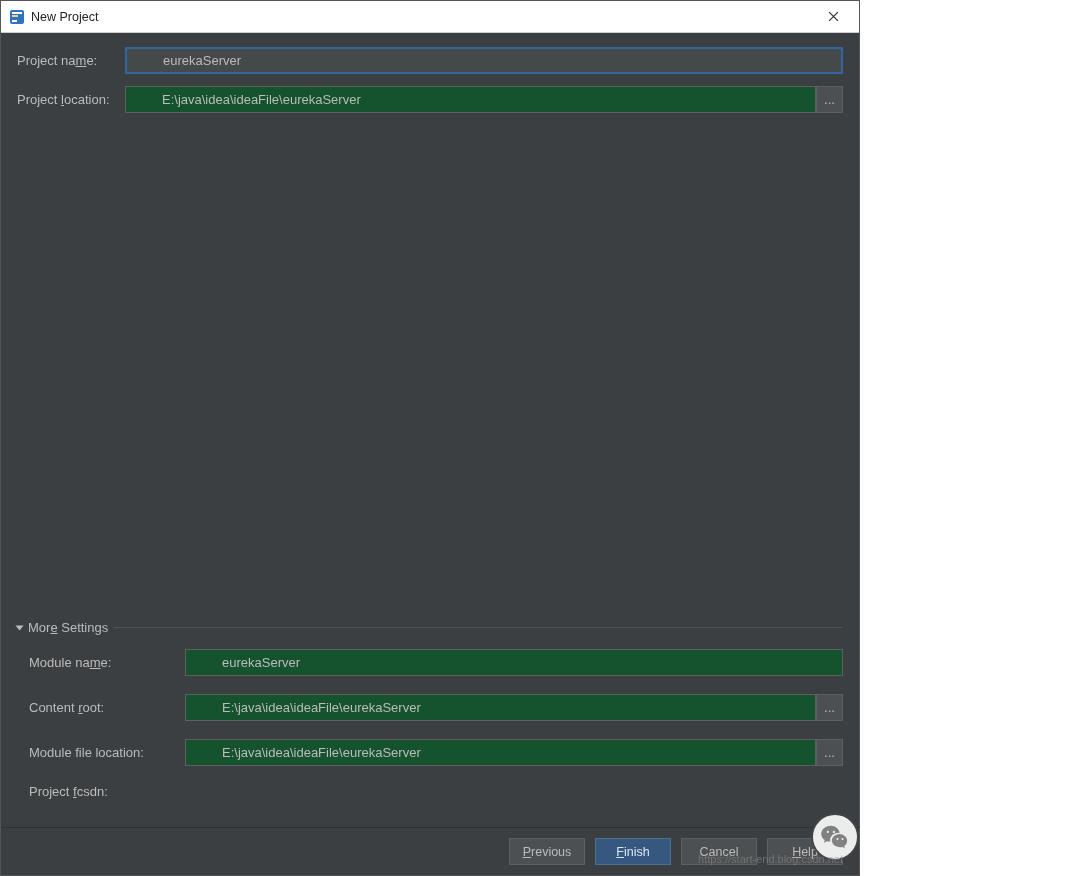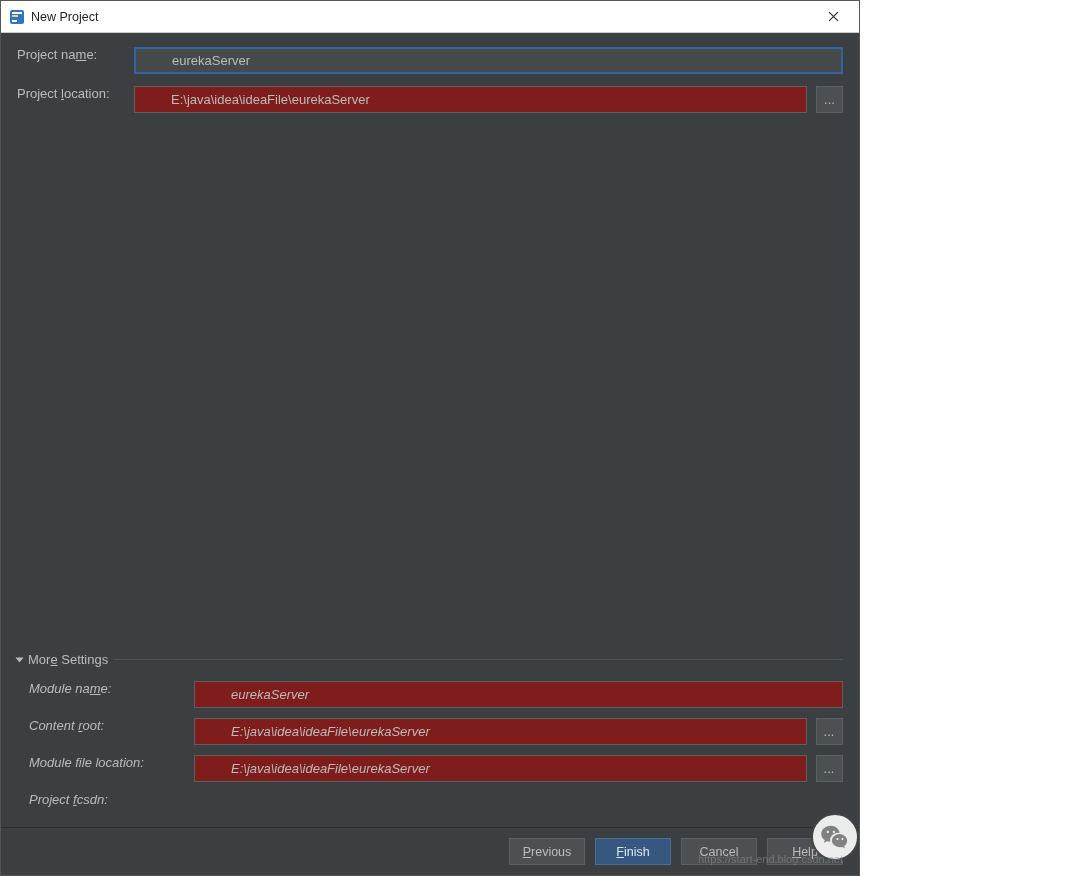--- a/index.html
+++ b/index.html
@@ -3,32 +3,32 @@
 <meta charset="utf-8">
 <style>
 * { box-sizing: border-box; margin: 0; padding: 0; }
 body { font-family: "Segoe UI", Arial, sans-serif; font-size: 13px; background: #fff; }
 .window { width: 860px; height: 876px; display: flex; flex-direction: column; border: 1px solid #555; background: #3c3f41; }
 .titlebar { height: 32px; background: #fff; display: flex; align-items: center; padding: 0 4px 0 8px; border-bottom: 1px solid #ccc; }
 .titlebar-icon { width: 16px; height: 16px; margin-right: 6px; }
 .titlebar-title { color: #222; font-size: 12.5px; flex: 1; }
 .close-btn { width: 44px; height: 30px; display: flex; align-items: center; justify-content: center; color: #333; font-size: 15px; }
 .content { flex: 1; display: flex; flex-direction: column; padding: 14px 16px 10px 16px; color: #bbbbbb; }
-.form-row { display: flex; margin-bottom: 12px; gap: 9px; }
+.form-row { display: flex; align-items: center; margin-bottom: 12px; gap: 0; }
 .form-label { width: 108px; flex-shrink: 0; color: #bbbbbb; }
-.form-input { flex: 1; height: 27px; background: #7f1d1d; border: 1px solid #5e6060; color: #bbbbbb; padding: 0 10px; font-size: 13px; font-family: inherit; outline: none; }
+.form-input { flex: 1; height: 27px; background: #14532d; border: 1px solid #5e6060; color: #bbbbbb; padding: 0 10px; font-size: 13px; font-family: inherit; outline: none; }
 .form-input.focused { border: 2px solid #3165a3; background: #45494a; }
 .form-input .caret { border-right: 1px solid #ccc; animation: blink 1s steps(1) infinite; padding-left: 1px; }
 @keyframes blink { 50% { border-color: transparent; } }
 .browse-btn { width: 27px; height: 27px; background: #4c5052; border: 1px solid #5e6060; color: #bbbbbb; display: flex; align-items: center; justify-content: center; cursor: pointer; flex-shrink: 0; }
 .spacer { flex: 1; }
 .section-header { display: flex; align-items: center; gap: 6px; color: #bbbbbb; margin-bottom: 14px; justify-content: flex-end; }
 .section-line { flex: 1; border-top: 1px solid #515151; height: 0; }
 .section-inner { padding-left: 12px; }
-.section-inner .form-row { margin-bottom: 10px; font-style: italic; }
+.section-inner .form-row { margin-bottom: 18px; }
 .section-inner .form-label { width: 156px; }
 .select-row { position: relative; }
 .select-arrow { position: absolute; right: 8px; top: 50%; transform: translateY(-50%); color: #aaa; pointer-events: none; font-size: 10px; }
 .button-bar { height: 48px; display: flex; align-items: center; justify-content: flex-end; gap: 10px; padding: 0 16px; border-top: 1px solid #2d2f30; background: #3c3f41; }
 .btn { min-width: 76px; height: 27px; background: #4c5052; border: 1px solid #5e6060; color: #bbbbbb; font-size: 12.5px; display: flex; align-items: center; justify-content: center; cursor: pointer; }
 .btn.primary { background: #365880; border-color: #4a708b; color: #dde6ee; }
 .mn { text-decoration: underline; }
 .watermark { position: absolute; right: 0; bottom: 14px; display: flex; align-items: center; gap: 8px; pointer-events: none; opacity: 0.9; }
 .wm-icon { width: 48px; height: 48px; border-radius: 50%; background: #fff; border: 2px solid #444; display: flex; align-items: center; justify-content: center; font-size: 28px; color: #555; }
 .wm-text { color: #888; font-size: 30px; font-weight: 400; text-shadow: 0 0 3px #000; }

